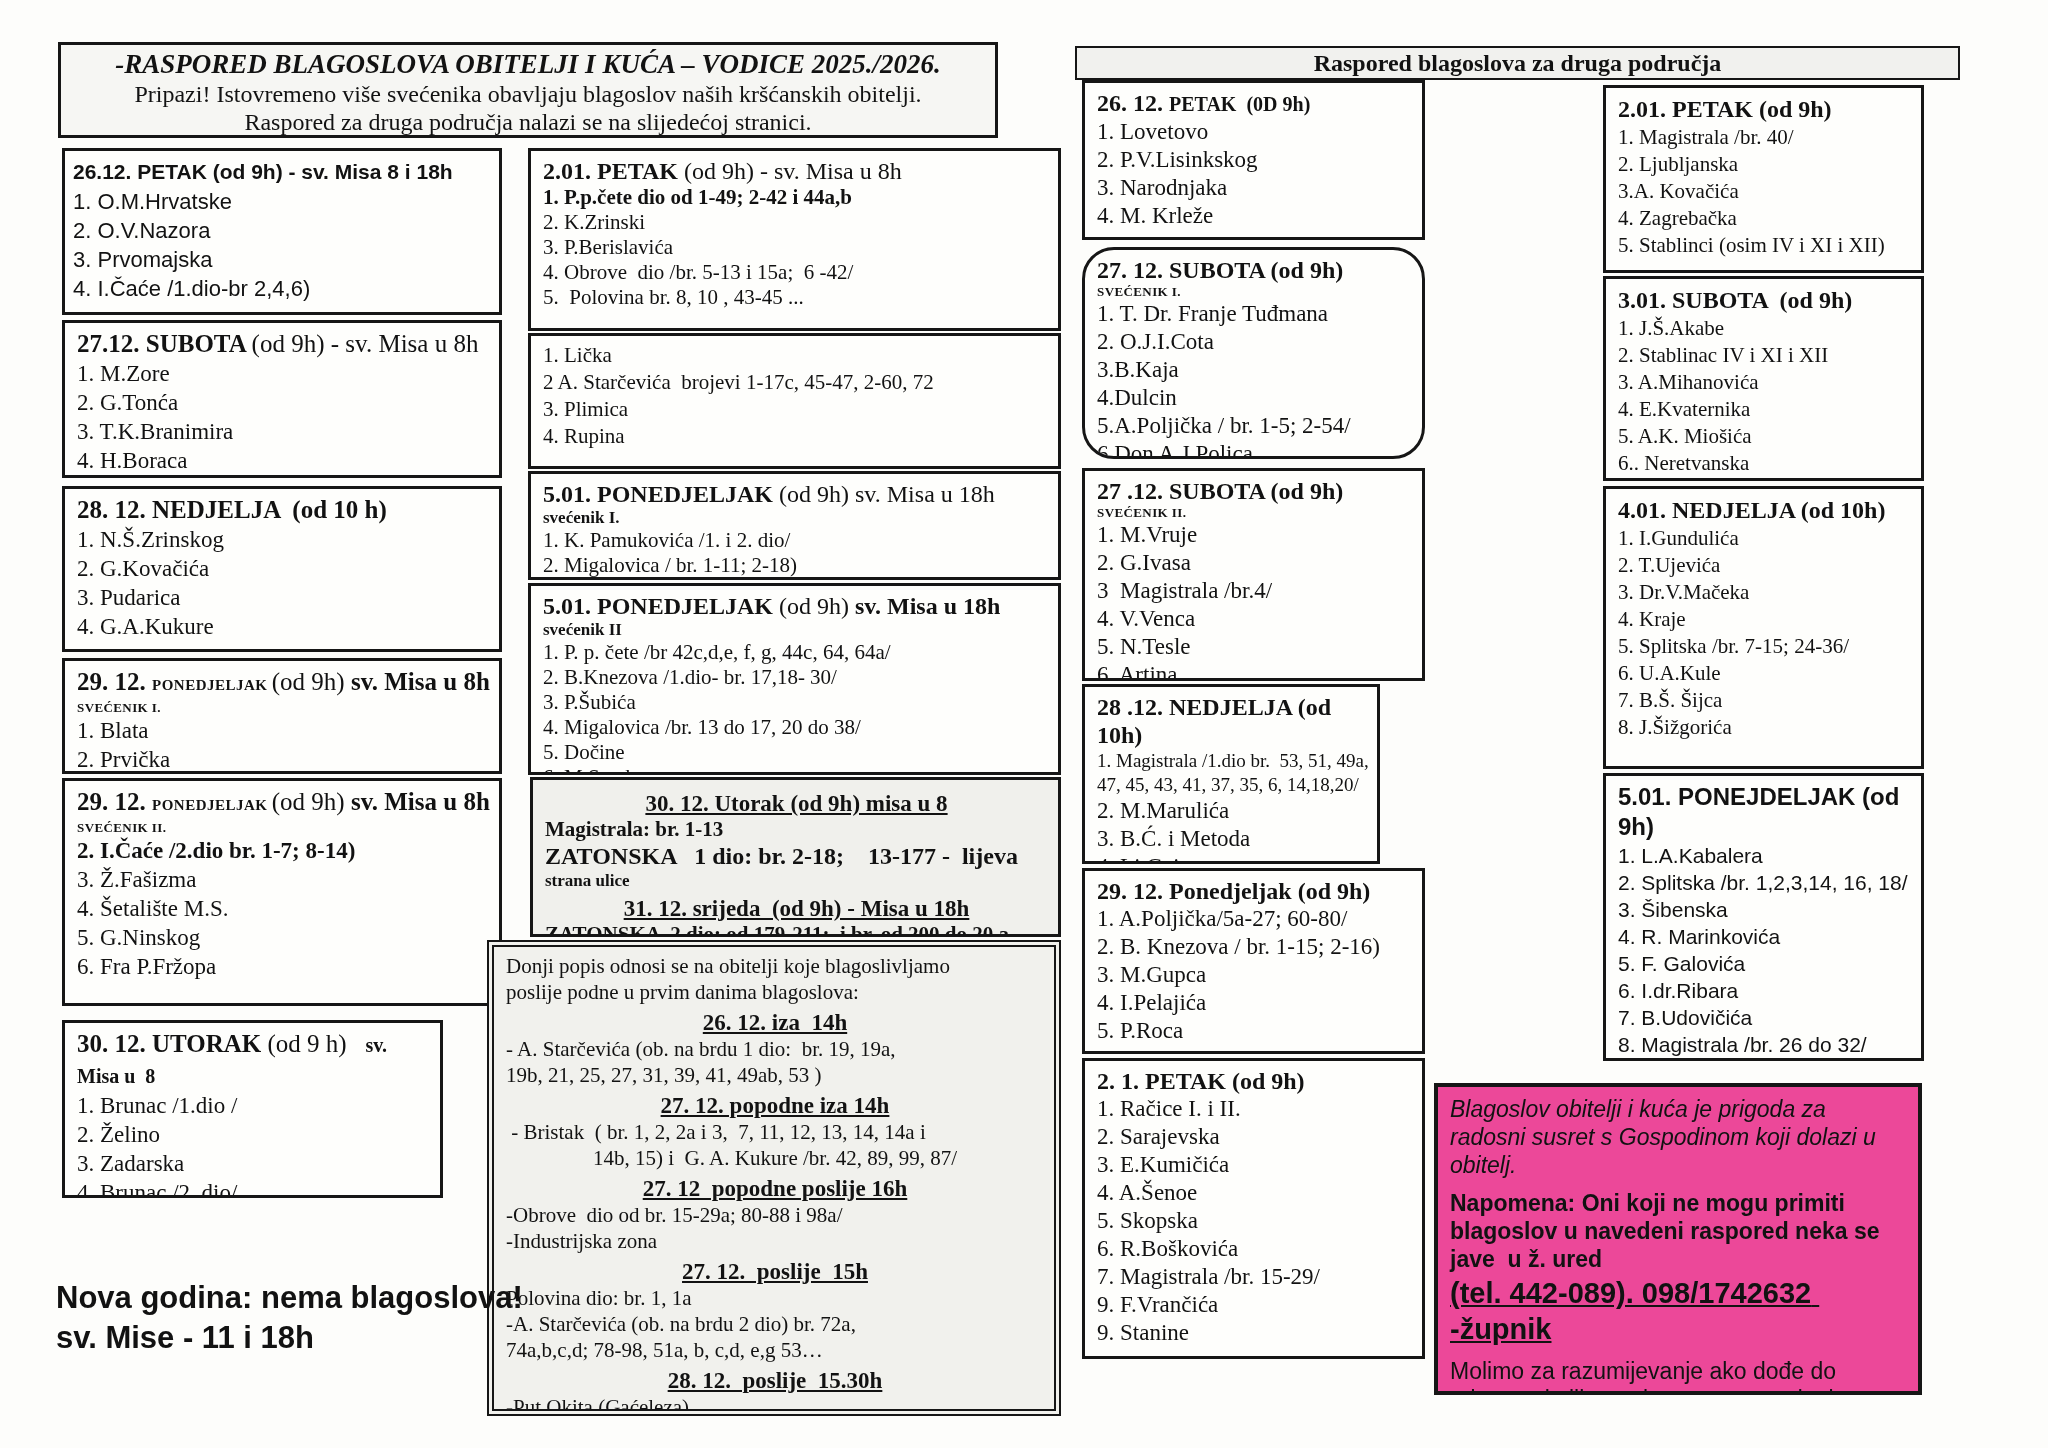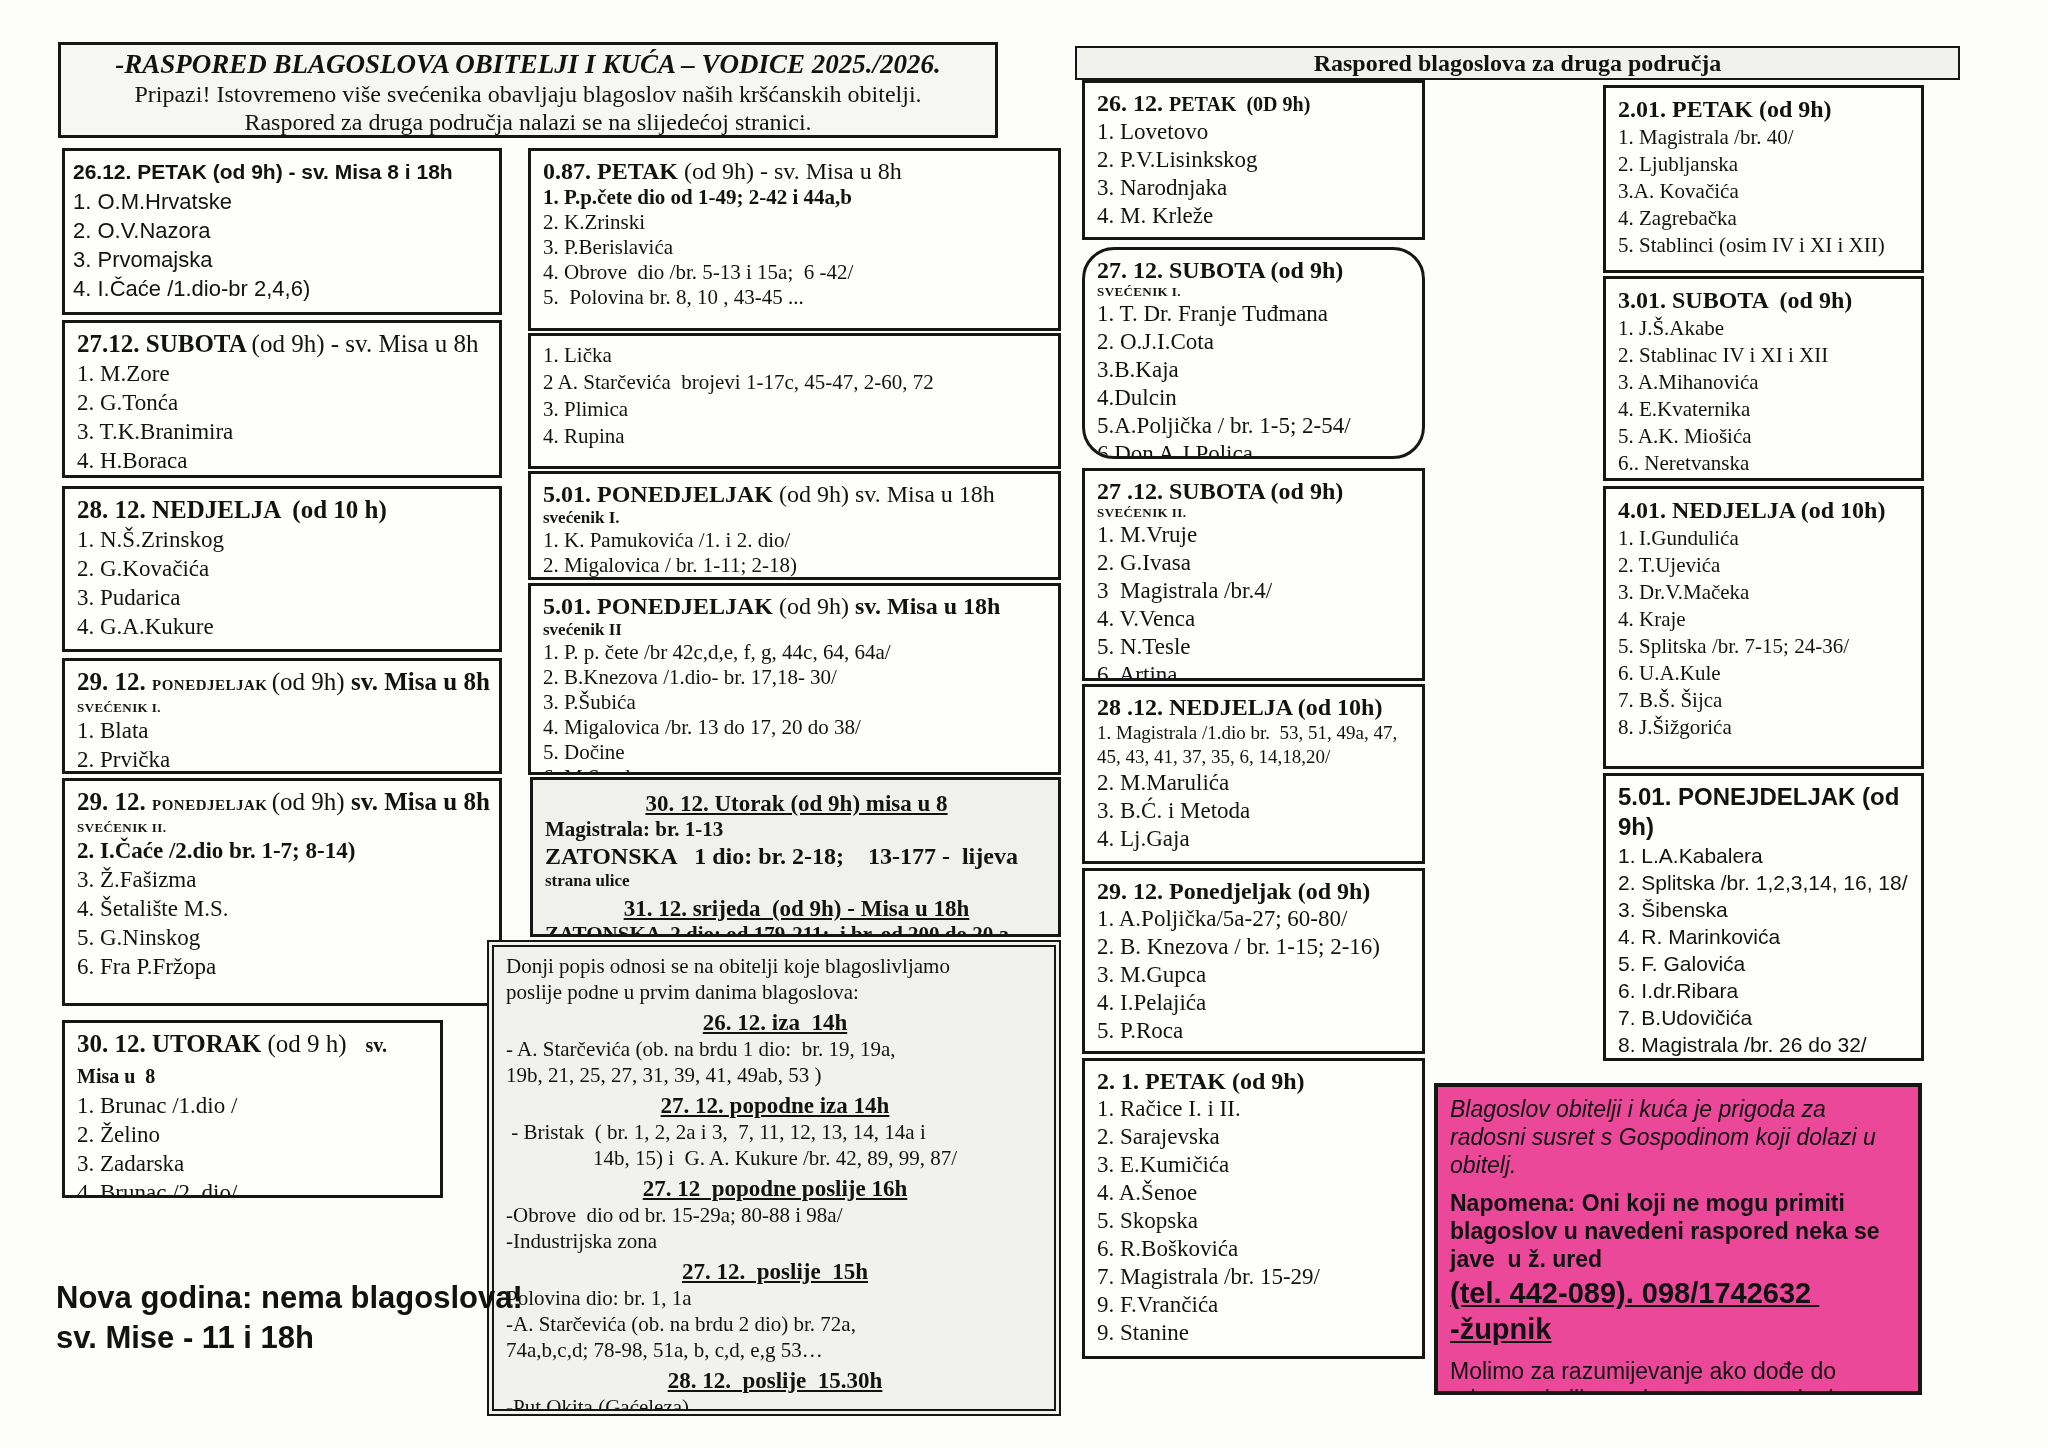--- a/index.html
+++ b/index.html
@@ -118,21 +118,21 @@
     </div>
   <div class="sbox serif" style="left:62px;top:1020px;width:381px;height:178px;">
       <div class="head"><span class="sg-b">30. 12. UTORAK </span><span class="sg-r">(od 9 h)   </span><span class="sg-bs">sv. Misa u  8</span></div>
       <div class="item">1. Brunac /1.dio /</div>
       <div class="item">2. Želino</div>
       <div class="item">3. Zadarska</div>
       <div class="item">4. Brunac /2. dio/</div>
     </div>
 
   <div class="sbox serif colB" style="left:528px;top:148px;width:533px;height:183px;">
-      <div class="head"><span class="sg-b">0.87. PETAK </span><span class="sg-r">(od 9h) - sv. Misa u 8h</span></div>
+      <div class="head"><span class="sg-b">2.01. PETAK </span><span class="sg-r">(od 9h) - sv. Misa u 8h</span></div>
       <div class="item bold">1. P.p.čete dio od 1-49; 2-42 i 44a,b</div>
       <div class="item">2. K.Zrinski</div>
       <div class="item">3. P.Berislavića</div>
       <div class="item">4. Obrove  dio /br. 5-13 i 15a;  6 -42/</div>
       <div class="item">5.  Polovina br. 8, 10 , 43-45 ...</div>
     </div>
   <div class="sbox serif colB colB2" style="left:528px;top:333px;width:533px;height:136px;">
       <div class="item">1. Lička</div>
       <div class="item small">2 A. Starčevića  brojevi 1-17c, 45-47, 2-60, 72</div>
       <div class="item">3. Plimica</div>
@@ -211,21 +211,21 @@
   <div class="sbox serif colC" style="left:1082px;top:468px;width:343px;height:213px;">
       <div class="head"><span class="sg-b">27 .12. SUBOTA (od 9h)</span></div>
       <div class="sub">SVEĆENIK II.</div>
       <div class="item">1. M.Vruje</div>
       <div class="item">2. G.Ivasa</div>
       <div class="item">3  Magistrala /br.4/</div>
       <div class="item">4. V.Venca</div>
       <div class="item">5. N.Tesle</div>
       <div class="item">6. Artina</div>
     </div>
-  <div class="sbox serif colC" style="left:1082px;top:684px;width:343px;height:180px;">
+  <div class="sbox serif colC" style="left:1082px;top:684px;width:298px;height:180px;">
       <div class="head"><span class="sg-b">28 .12. NEDJELJA (od 10h)</span></div>
       <div class="item small">1. Magistrala /1.dio br.  53, 51, 49a, 47, 45, 43, 41, 37, 35, 6, 14,18,20/</div>
       <div class="item">2. M.Marulića</div>
       <div class="item">3. B.Ć. i Metoda</div>
       <div class="item">4. Lj.Gaja</div>
     </div>
   <div class="sbox serif colC" style="left:1082px;top:868px;width:343px;height:186px;">
       <div class="head"><span class="sg-b">29. 12. Ponedjeljak (od 9h)</span></div>
       <div class="item">1. A.Poljička/5a-27; 60-80/</div>
       <div class="item">2. B. Knezova / br. 1-15; 2-16)</div>

